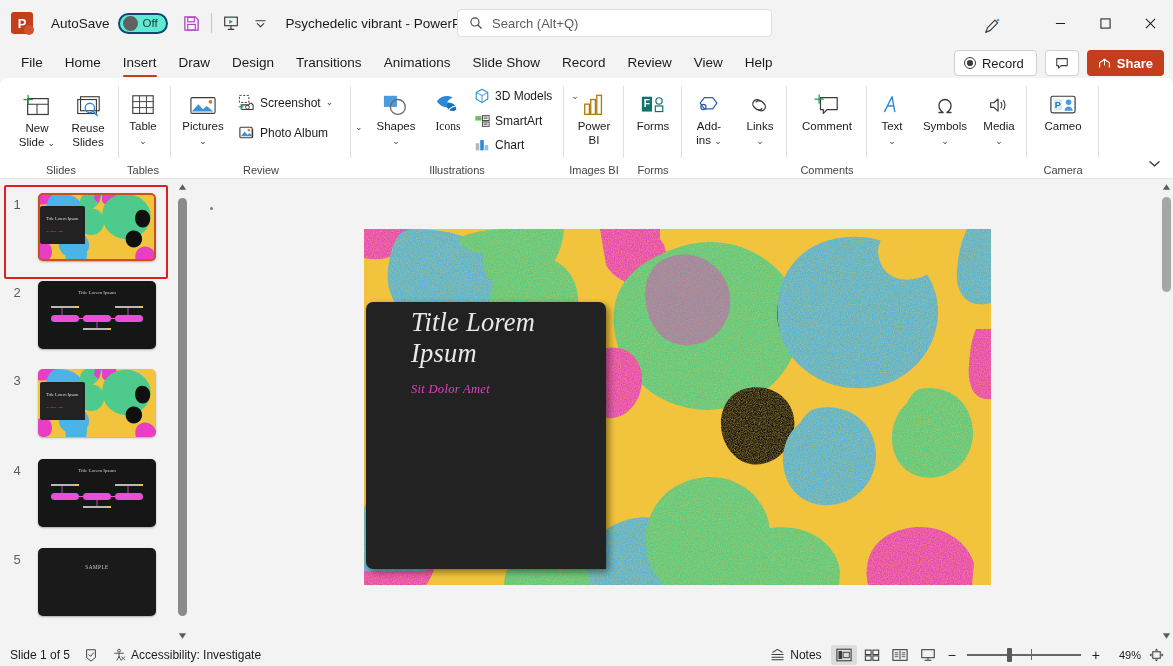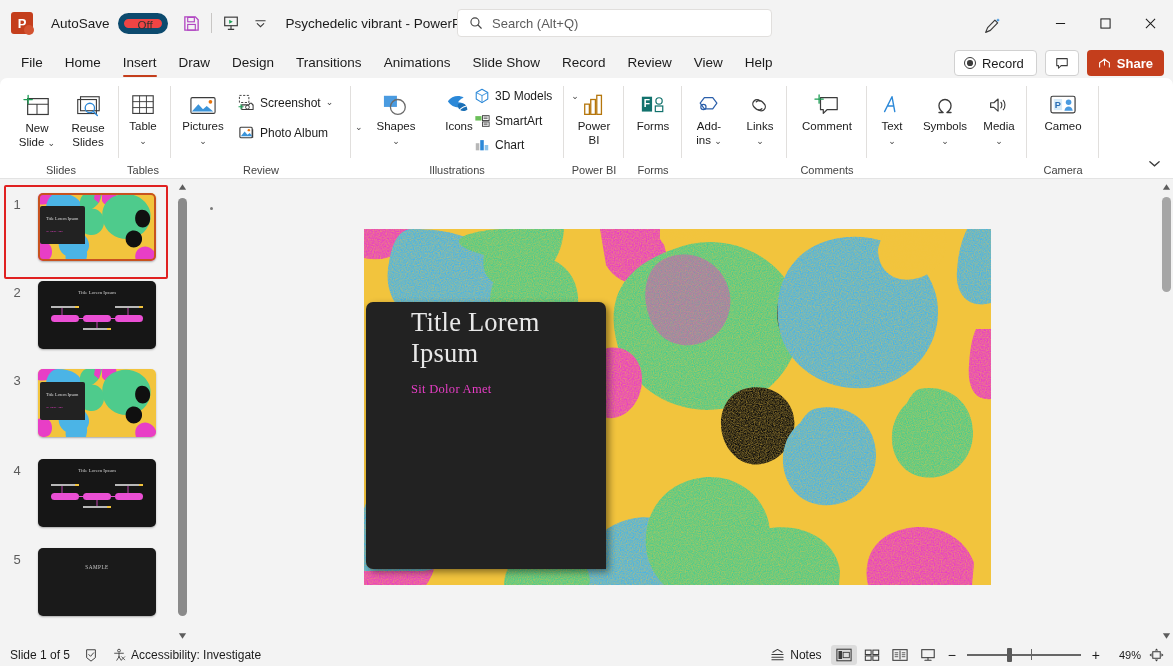--- a/index.html
+++ b/index.html
@@ -24,23 +24,22 @@
     position:relative;
   }
   .pp-logo::after{
     content:""; position:absolute; right:-1px; bottom:-1px;
     width:10px;height:10px;border-radius:50%;background:#d35230;
   }
   .pp-logo span{position:relative; z-index:2;}
   .autosave-label { margin-left:18px; font-size:13.5px; color:#1b1b1b; }
   .toggle {
     margin-left:8px; width:50px; height:21px; border-radius:11px;
-    border:6px solid #0c4a6e; background:#ef4444; display:flex; align-items:center;
+    border:2px solid #0c4a6e; background:#5eead4; display:flex; align-items:center;
     position:relative;
-    flex-direction:column;
   }
   .toggle .knob{
     width:15px;height:15px;border-radius:50%;background:#616161;margin-left:3px;
   }
   .toggle .tlabel{ font-size:11.5px; color:#323130; margin-left:5px; }
   .tb-icon {
     width:30px;height:30px;display:flex;align-items:center;justify-content:center;
     border-radius:4px;
   }
   .tb-icon svg{display:block;}
@@ -139,21 +138,21 @@
   .thumb .selborder{ position:absolute; inset:0; border:2.5px solid #c8521f; border-radius:5px; z-index:5;}
   .pscroll{
     position:absolute; right:0; top:179px; width:13px; height:465px; background:#f3f3f3;
   }
   .pscroll .track{position:absolute; left:2px; top:16px; bottom:16px; width:9px; background:#f3f3f3;}
   .pscroll .thumbbar{position:absolute; left:2px; width:9px; background:#8a8a8a; border-radius:5px;}
   .arrowbtn{position:absolute;left:0;width:13px;height:16px;display:flex;align-items:center;justify-content:center;}
 
   
   .editor{
-    position:absolute; left:196px; top:179px; width:963px; height:465px; background:#f3f3f3;
+    position:absolute; left:196px; top:179px; width:963px; height:465px; background:#f3f3f3;font-style:italic;
   }
   .slide-canvas{
     position:absolute; left:168px; top:50px; width:627px; height:356px;
     background:#1a1a1a; overflow:hidden;
   }
   .titlecard{
     position:absolute; left:2px; top:73px; width:240px; height:267px;
     background:#222222; border-radius:7px 7px 0 7px;
     box-shadow:3px 3px 7px rgba(0,0,0,.45);
     z-index:4;
@@ -362,21 +361,21 @@
 
     <div class="rgroup" style="left:352px; width:210px;">
       <div style="position:absolute;left:3px;top:45px;" class="chev">⌄</div>
       <div class="bigbtn" style="position:absolute;left:18px;top:8px;width:52px;">
         <svg width="30" height="26" viewBox="0 0 32 28">
             <rect x="3" y="3" width="14" height="12" fill="#4a9be0"></rect>
             <circle cx="18" cy="15" r="8" fill="none" stroke="#6b6b6b" stroke-width="1.4"></circle>
           </svg>
         <div class="lbl">Shapes<br><span class="chev">⌄</span></div>
       </div>
-      <div class="bigbtn" style="position:absolute;left:84px;top:8px;width:46px;">
+      <div class="bigbtn" style="position:absolute;left:73px;top:8px;width:46px;font-family:Liberation Serif, serif;">
         <svg width="30" height="26" viewBox="0 0 32 28">
             <path d="M4 9c4-6 12-7 17-4-3 1-5 3-6 5 3 0 6 1 8 3-5 4-14 4-19-4z" fill="#2b88d8"></path>
             <path d="M18 11c4 0 7 3 7 7-4 3-9 1-10-3-1-3 1-4 3-4z" fill="#1a6fb5"></path>
             <path d="M14 22c2-4 6-7 10-8" stroke="#fff" stroke-width="1.1" fill="none"></path>
           </svg>
         <div class="lbl">Icons</div>
       </div>
       <div class="smallbtn" style="position:absolute;left:118px;top:8px;">
         <svg width="16" height="16" viewBox="0 0 18 18">
             <path d="M9 1.5l6.5 3.6v7.3L9 16.5l-6.5-4.1V5.1z" fill="none" stroke="#2b88d8" stroke-width="1.2" stroke-linejoin="round"></path>
@@ -408,21 +407,21 @@
 
     <div class="rgroup" style="left:566px; width:56px;">
       <div class="bigbtn" style="position:absolute;left:3px;top:8px;width:50px;">
         <svg width="28" height="26" viewBox="0 0 30 28">
             <rect x="5" y="12" width="5" height="11" fill="none" stroke="#b5760c" stroke-width="1.4"></rect>
             <rect x="11.5" y="7" width="5" height="16" fill="none" stroke="#b5760c" stroke-width="1.4"></rect>
             <rect x="18" y="2.5" width="5" height="20.5" fill="none" stroke="#b5760c" stroke-width="1.4"></rect>
           </svg>
         <div class="lbl">Power<br>BI</div>
       </div>
-      <div class="glabel">Power BI</div>
+      <div class="glabel">Images BI</div>
     </div>
     <div class="gsep" style="left:623px;"></div>
 
     <div class="rgroup" style="left:626px; width:54px;">
       <div class="bigbtn" style="position:absolute;left:2px;top:8px;width:50px;">
         <svg width="28" height="26" viewBox="0 0 30 28">
             <rect x="3" y="4" width="11" height="16" fill="#12726d"></rect>
             <text x="8.5" y="15" font-size="11" font-family="Liberation Sans" fill="#fff" text-anchor="middle" font-weight="bold">F</text>
             <circle cx="21.5" cy="8.5" r="3.4" fill="none" stroke="#12726d" stroke-width="1.3"></circle>
             <rect x="17.5" y="14" width="8" height="6" fill="none" stroke="#12726d" stroke-width="1.3"></rect>

